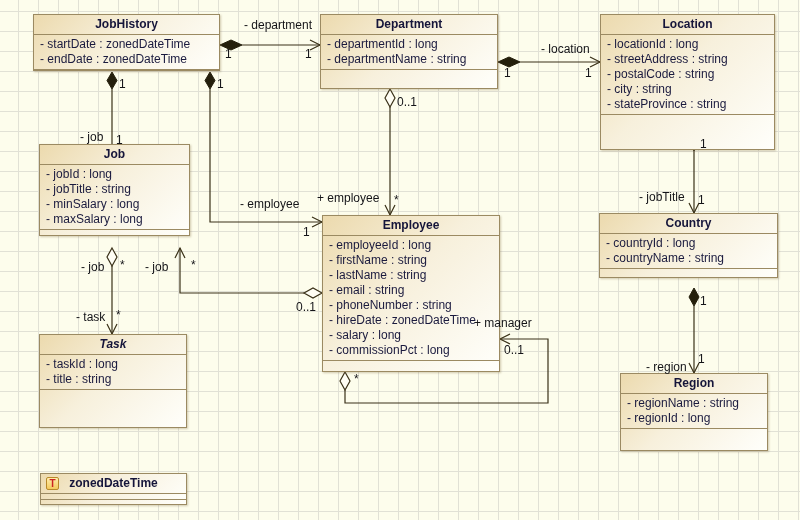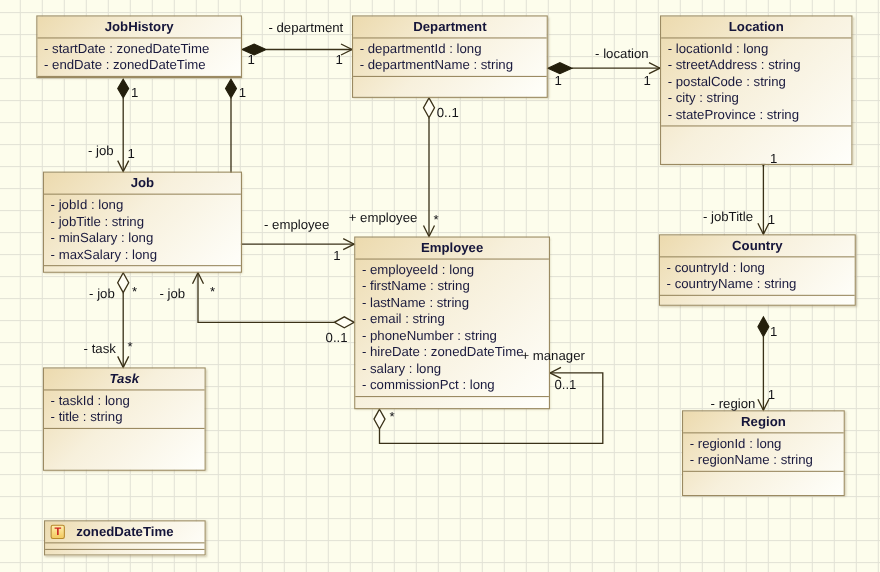--- a/index.html
+++ b/index.html
@@ -124,21 +124,21 @@
   <div class="cls-attrs">
     <div class="attr">- locationId : long</div>
     <div class="attr">- streetAddress : string</div>
     <div class="attr">- postalCode : string</div>
     <div class="attr">- city : string</div>
     <div class="attr">- stateProvince : string</div>
   </div>
   <div class="cls-ops"></div>
 </div>
 
-<div class="uml-class" style="left:39px;top:156px;width:181px;height:92px">
+<div class="uml-class" style="left:39px;top:144px;width:151px;height:92px">
   <div class="cls-title">Job</div>
   <div class="cls-attrs">
     <div class="attr">- jobId : long</div>
     <div class="attr">- jobTitle : string</div>
     <div class="attr">- minSalary : long</div>
     <div class="attr">- maxSalary : long</div>
   </div>
   <div class="cls-ops"></div>
 </div>
 
@@ -162,22 +162,22 @@
   <div class="cls-attrs">
     <div class="attr">- countryId : long</div>
     <div class="attr">- countryName : string</div>
   </div>
   <div class="cls-ops"></div>
 </div>
 
 <div class="uml-class" style="left:620px;top:373px;width:148px;height:78px">
   <div class="cls-title">Region</div>
   <div class="cls-attrs">
+    <div class="attr">- regionName : string</div>
     <div class="attr">- regionId : long</div>
-    <div class="attr">- regionName : string</div>
   </div>
   <div class="cls-ops"></div>
 </div>
 
 <div class="uml-class" style="left:39px;top:334px;width:148px;height:94px">
   <div class="cls-title italic">Task</div>
   <div class="cls-attrs">
     <div class="attr">- taskId : long</div>
     <div class="attr">- title : string</div>
   </div>

